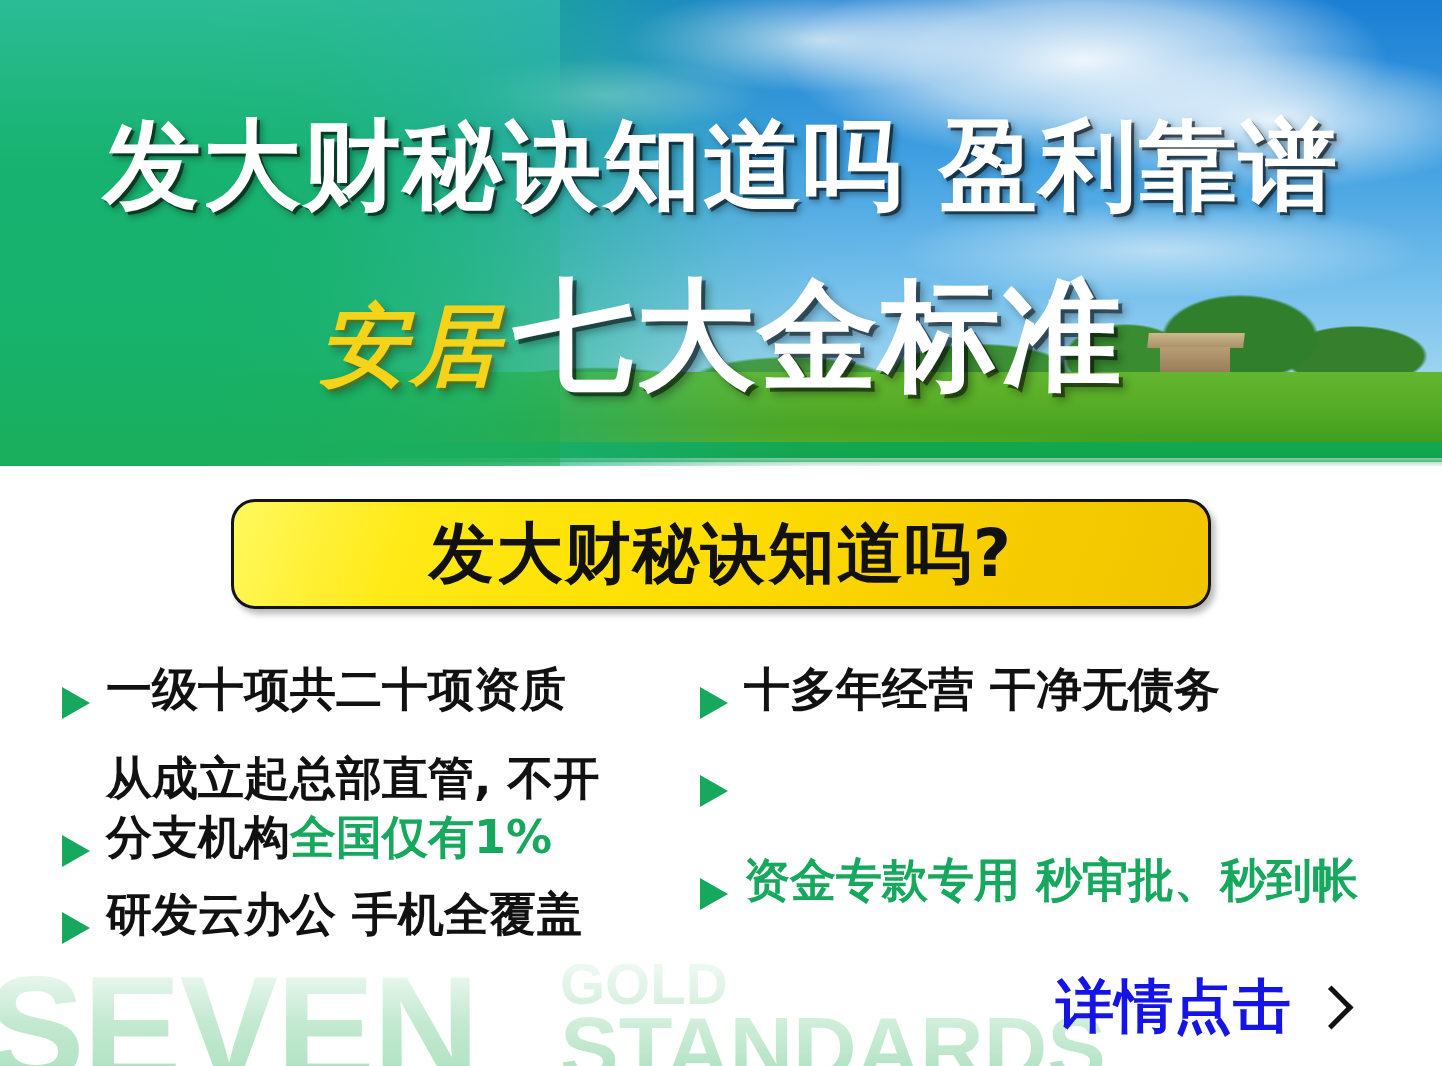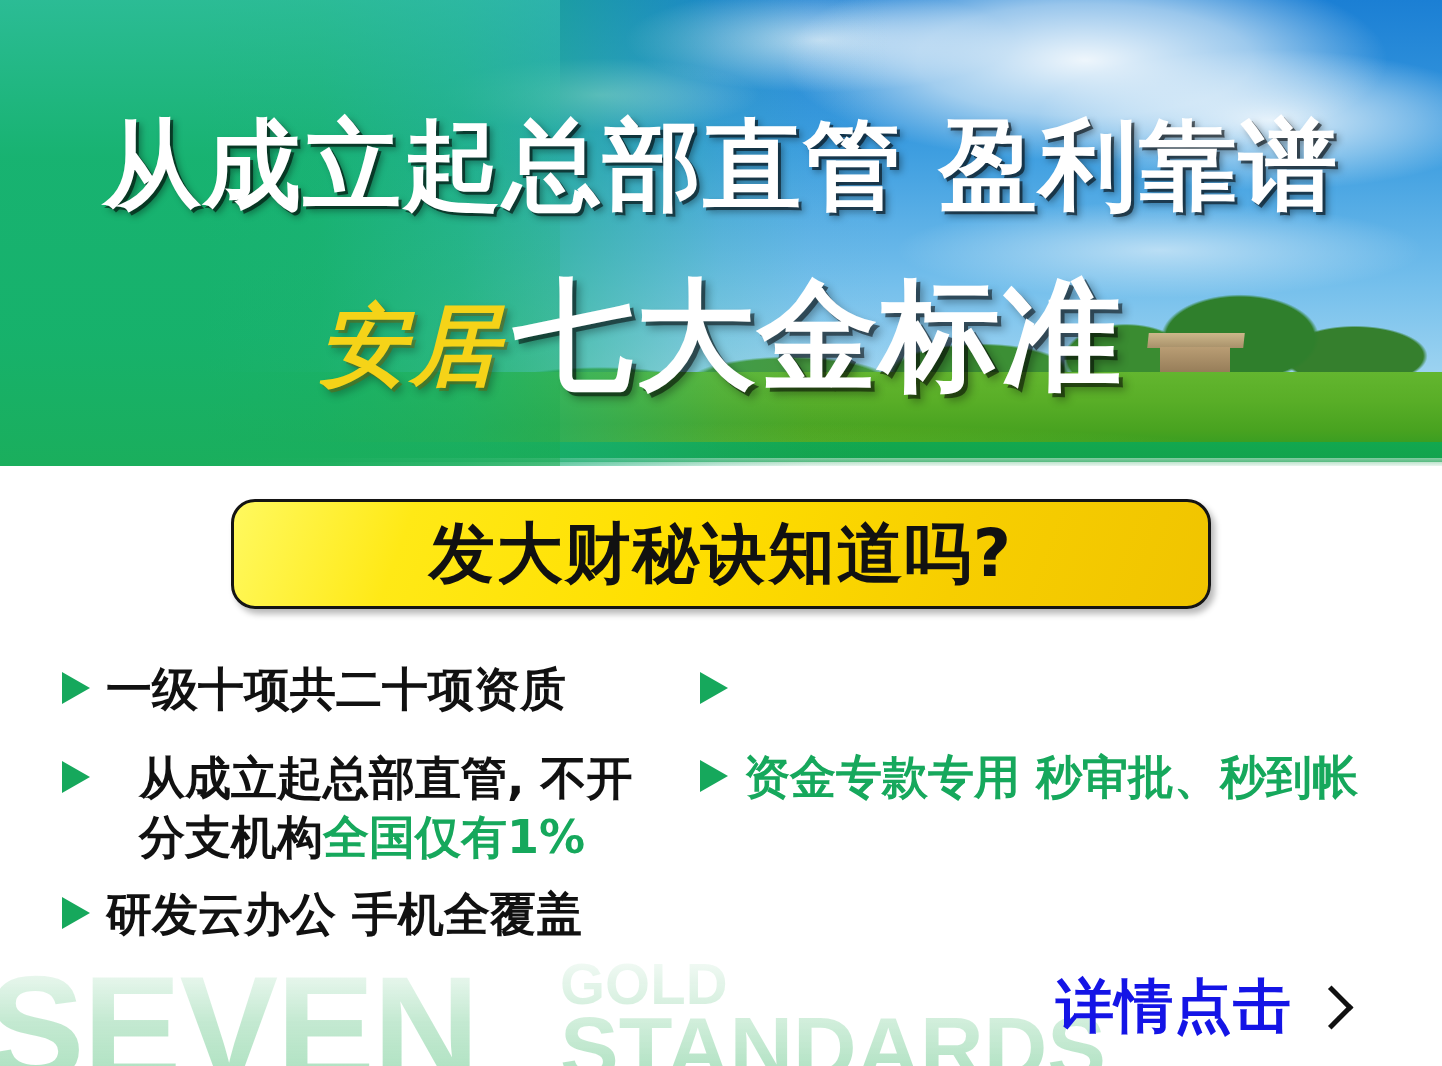--- a/index.html
+++ b/index.html
@@ -247,21 +247,21 @@
     position: absolute;
     left: 0; top: 660px;
     width: 1442px;
     height: 340px;
   }
   .col-left  { position: absolute; left: 62px;  top: 0; width: 620px; }
   .col-right { position: absolute; left: 700px; top: 0; width: 700px; }
 
   .feat {
     display: flex;
-    align-items: flex-start;
+    align-items: flex-end;
     margin-bottom: 24px;
   }
   .tri {
     flex: none;
     width: 0; height: 0;
     border-left: 28px solid #16a85c;
     border-top: 16px solid transparent;
     border-bottom: 16px solid transparent;
     margin-top: 12px;
     margin-right: 16px;
@@ -271,21 +271,21 @@
     font-weight: 700;
     line-height: 1.28;
     color: #111111;
     font-family: "DejaVu Sans", "Liberation Sans", sans-serif;
     letter-spacing: 0px;
   }
   .feat-text.green { color: #16a85c; }
   .hl-green { color: #16a85c; }
 
   .col-left  .feat:nth-child(1) { margin-bottom: 30px; }
-  .col-left  .feat:nth-child(2) { margin-bottom: 18px; gap: 33px; }
+  .col-left  .feat:nth-child(2) { margin-bottom: 18px; }
   .col-right .feat { margin-bottom: 44px; }
 
   
   .cta {
     position: absolute;
     left: 1056px; top: 968px;
     display: flex;
     align-items: center;
     white-space: nowrap;
   }
@@ -314,21 +314,21 @@
     <div class="treeline"></div>
     <div class="house-roof"></div>
     <div class="house-wall"></div>
     <div class="grass"></div>
     <div class="grass-strip"></div>
     <div class="grass-fade"></div>
     <div class="green-wash"></div>
     <div class="green-wash-v"></div>
 
     <div class="headline-wrap">
-      <div class="hl1">从成立起总部直管  盈利靠谱</div>
+      <div class="hl1">发大财秘诀知道吗  盈利靠谱</div>
       <div class="hl2">
         <span class="hl2-an">安居</span><span class="hl2-main">七大金标准</span>
       </div>
     </div>
   </div>
 
   <div class="yellow-bar">
     <span class="yellow-bar-text">发大财秘诀知道吗?</span>
   </div>
 
@@ -359,20 +359,26 @@
         <span class="tri"></span>
         <div class="feat-text">
           <span>研发云办公  手机全覆盖</span>
         </div>
       </div>
 
     </div>
 
     <div class="col-right">
 
+      <div class="feat">
+        <span class="tri"></span>
+        <div class="feat-text">
+          <span>十多年经营  干净无债务</span>
+        </div>
+      </div>
 
       <div class="feat">
         <span class="tri"></span>
       </div>
 
       <div class="feat">
         <span class="tri"></span>
         <div class="feat-text green">
           <span>资金专款专用  秒审批、秒到帐</span>
         </div>

